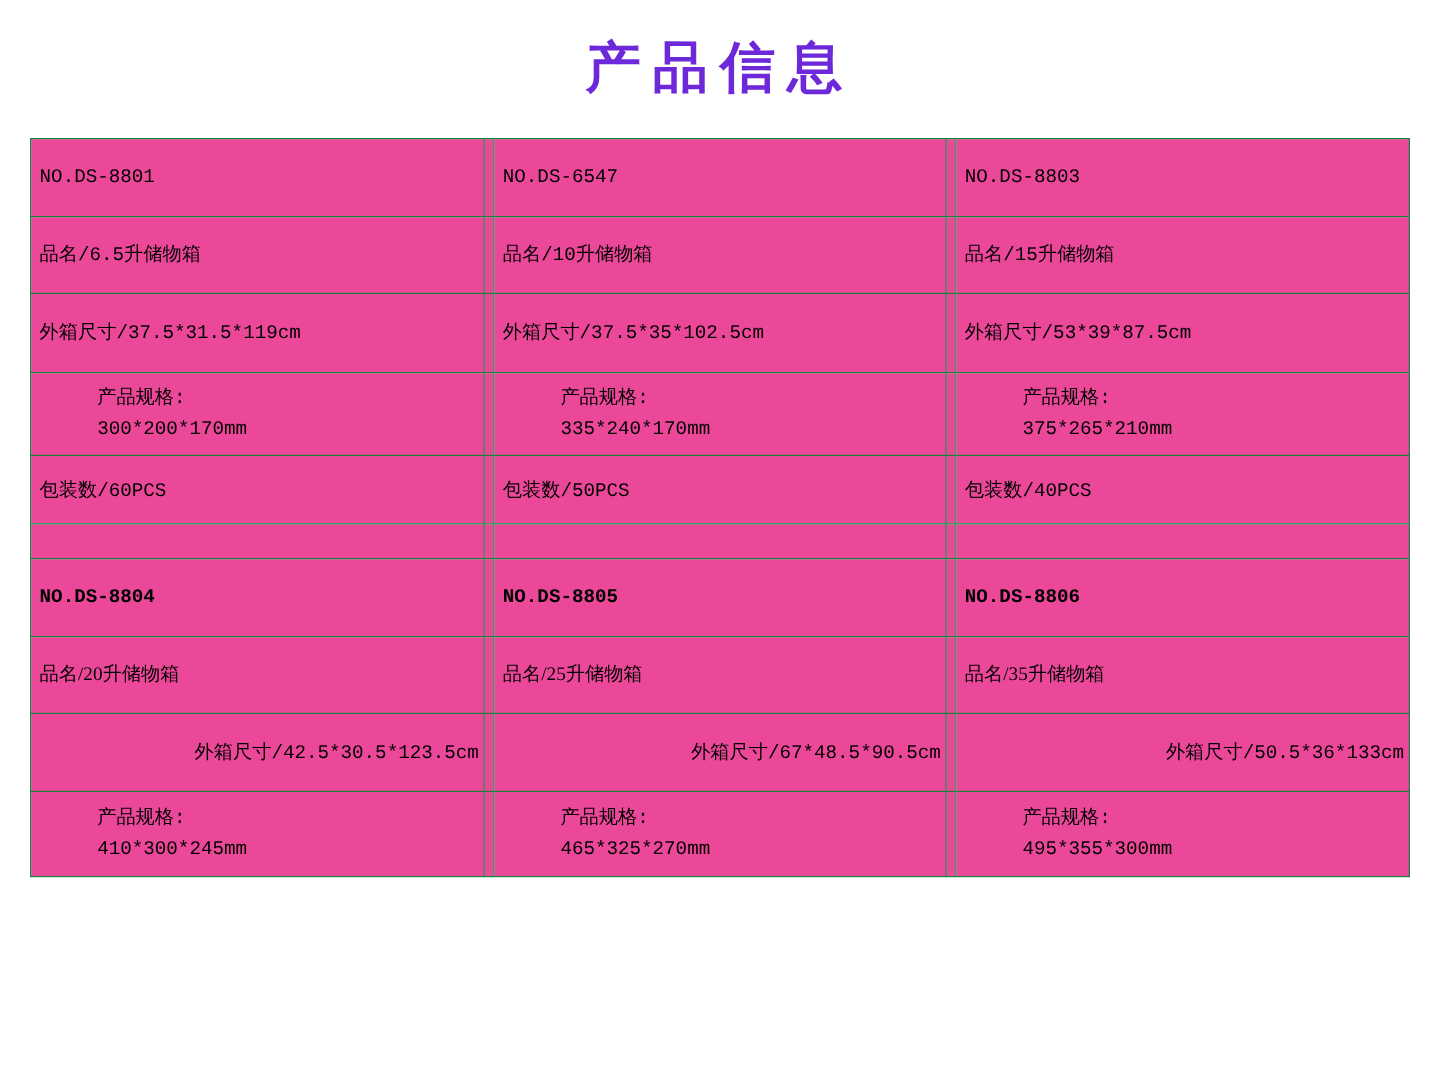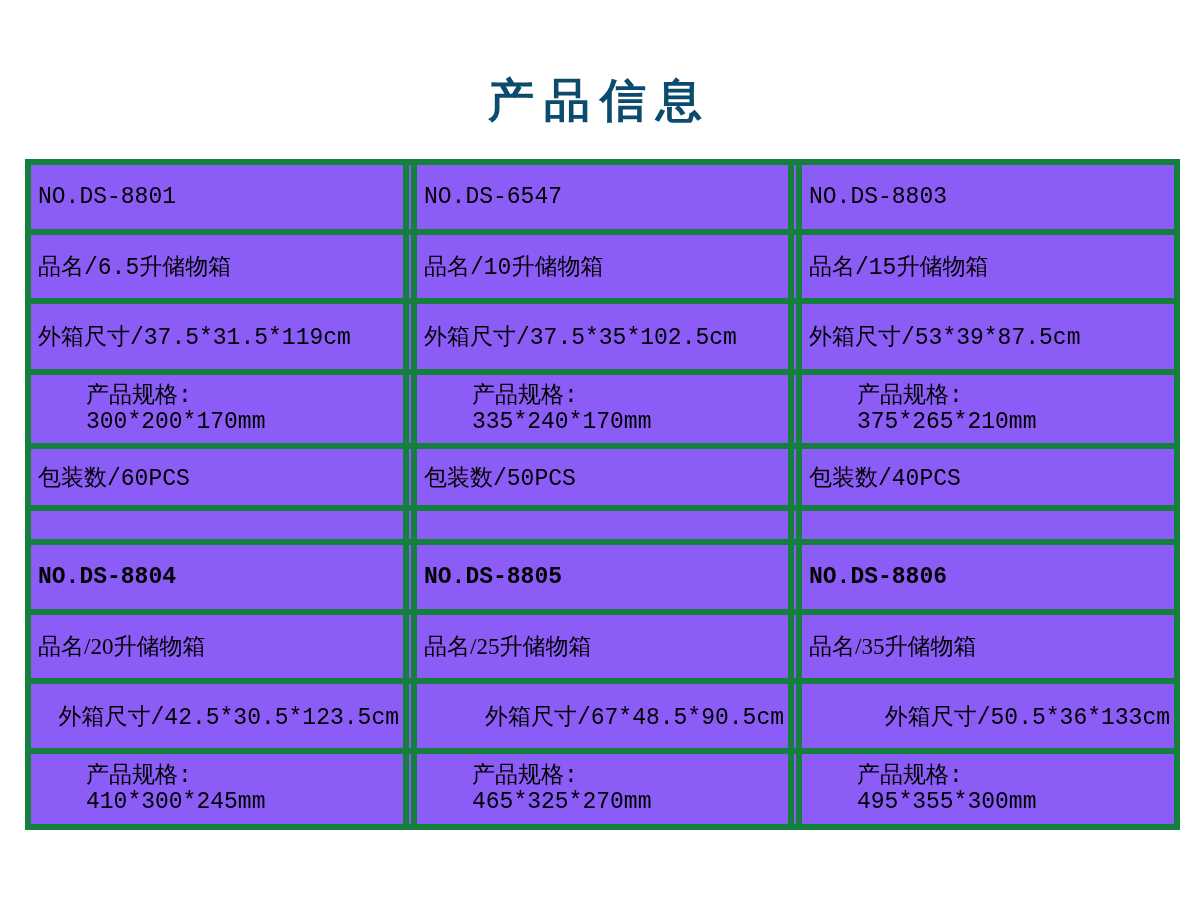--- a/index.html
+++ b/index.html
@@ -15,40 +15,39 @@
     color: #000000;
   }
   .page-title {
     padding-top: 30px;
     font-family: "Liberation Sans", "DejaVu Sans", sans-serif;
     font-size: 46px;
     line-height: 52px;
     font-weight: 600;
     letter-spacing: 10px;
     text-align: center;
-    color: #0c4a6e;
-    margin-top: 44px;
+    color: #6d28d9;
   }
   table.product-table {
     border-collapse: collapse;
     table-layout: fixed;
     margin: 33px 0 0 25px;
     width: 1149px;
   }
   col.c { width: 378px; }
   col.c2 { width: 377px; }
   col.sp { width: 8px; }
   td {
-    border: 6px solid #15803d;
+    border: 1px solid #15803d;
     padding: 0 4px 0 7px;
-    font-size: 23px;
+    font-size: 16px;
     vertical-align: middle;
     white-space: nowrap;
     overflow: hidden;
-    background: #8b5cf6;
+    background: #ec4899;
   }
   td.sp { padding: 0; }
   tr.r-no   td { height: 64px; }
   tr.r-name td { height: 63px; }
   tr.r-box  td { height: 65px; }
   tr.r-spec td { height: 68px; }
   tr.r-pack td { height: 56px; }
   tr.r-sep  td { height: 28px; }
   tr.r-no2   td { height: 64px; font-weight: bold; }
   tr.r-name2 td { height: 63px; font-family: Liberation Serif, serif; }

